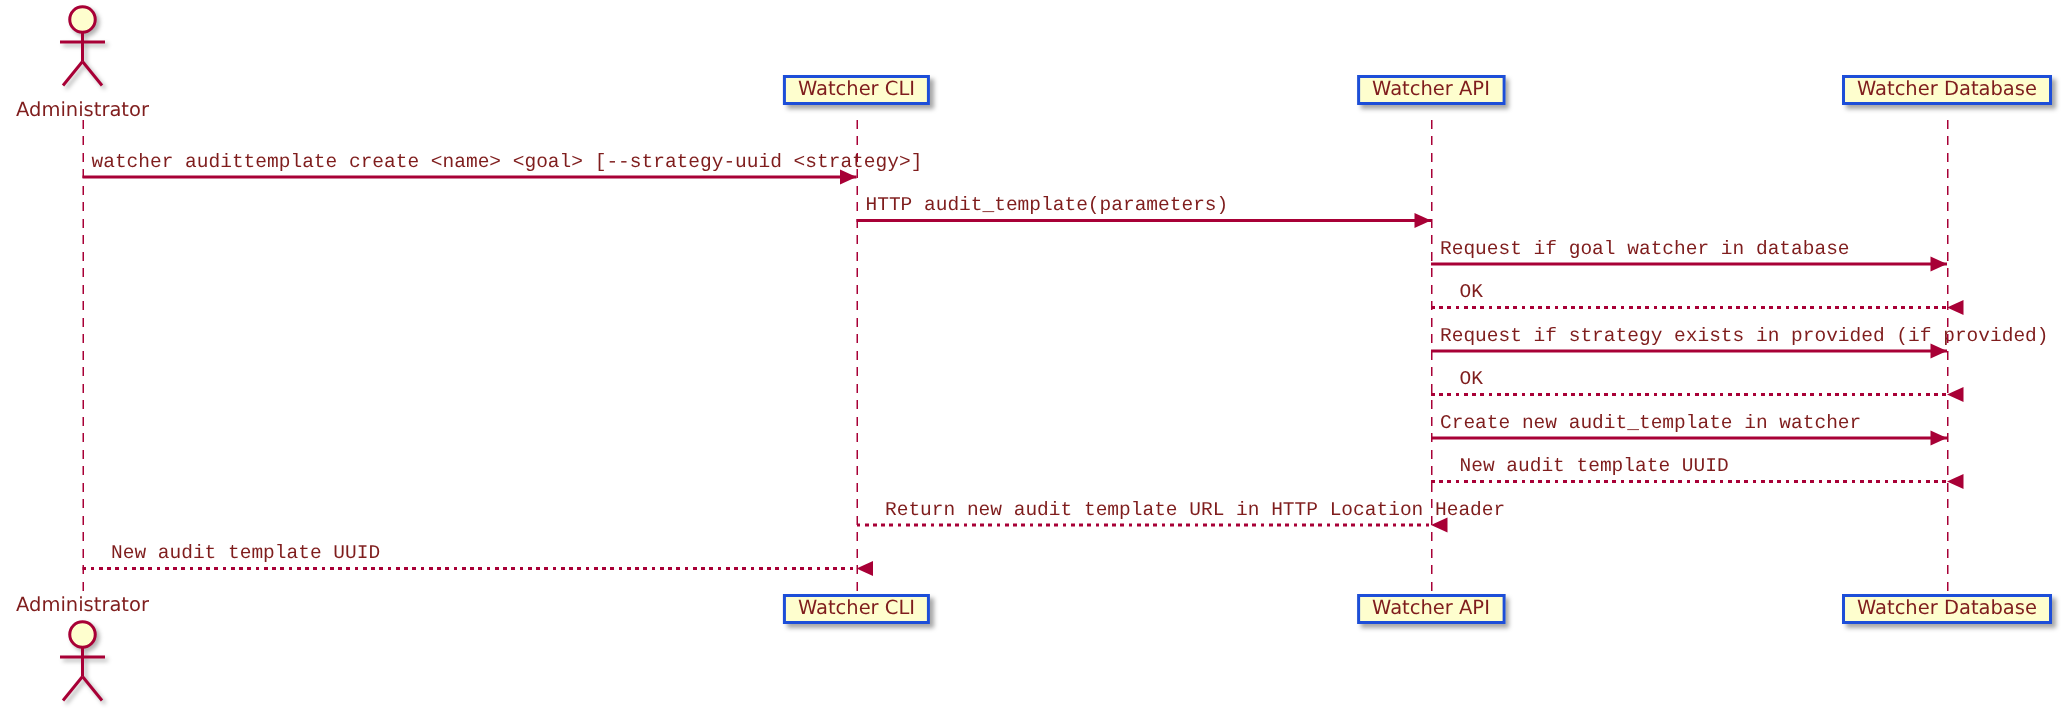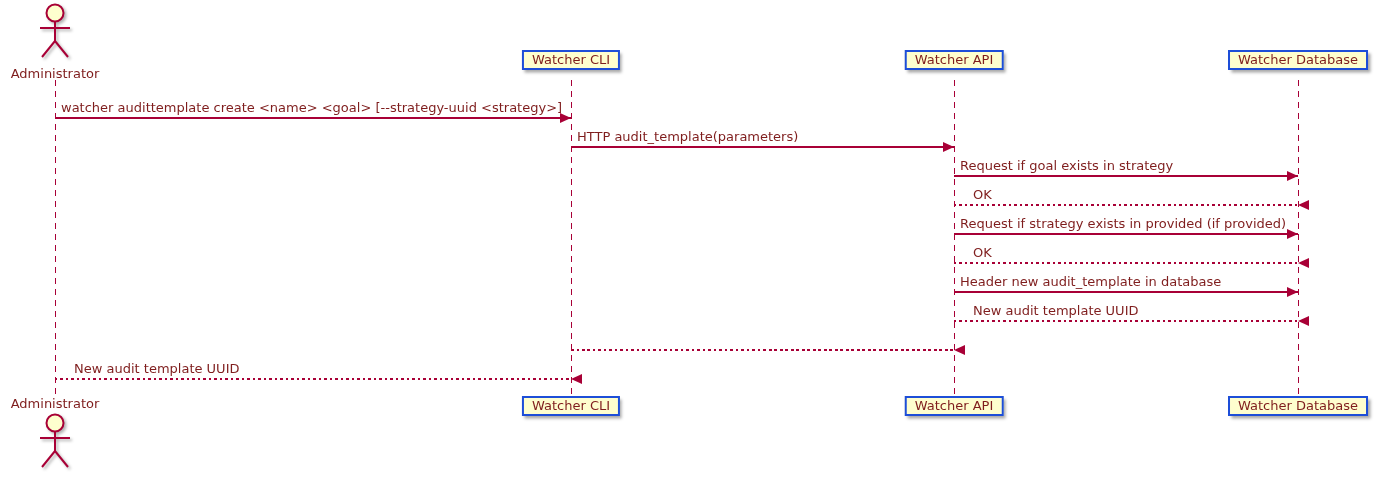--- a/index.html
+++ b/index.html
@@ -49,20 +49,21 @@
     border-top:5px solid transparent;
     border-bottom:5px solid transparent;
   }
   .head.right{border-left:11px solid #A80036;}
   .head.left{border-right:11px solid #A80036;}
   .msg-label{
     position:absolute;
     font-size:13px;
     line-height:15px;
     white-space:nowrap;
+    font-family:Liberation Mono, monospace;
   }
 </style>
 </head>
 <body>
 
 <div id="stage" style="width: 1379px; height: 483px;">
     <div class="lifeline" style="left: 54.5px; top: 80px; height: 316px;"></div>
     <div class="lifeline" style="left: 570.5px; top: 80px; height: 316px;"></div>
     <div class="lifeline" style="left: 953.5px; top: 80px; height: 316px;"></div>
     <div class="lifeline" style="left: 1297.5px; top: 80px; height: 316px;"></div>
@@ -89,34 +90,35 @@
     <div class="pbox" style="left: 1298px; top: 50px;">Watcher Database</div>
     <div class="pbox" style="left: 1298px; top: 396px;">Watcher Database</div>
     <div class="msg-line solid" style="left: 55px; top: 117px; width: 516px;"></div>
     <div class="head right" style="left: 560px; top: 113px;"></div>
     <div class="msg-label" style="left: 61px; top: 100px;">watcher audittemplate create &lt;name&gt; &lt;goal&gt; [--strategy-uuid &lt;strategy&gt;]</div>
     <div class="msg-line solid" style="left: 571px; top: 146px; width: 383px;"></div>
     <div class="head right" style="left: 943px; top: 142px;"></div>
     <div class="msg-label" style="left: 577px; top: 129px;">HTTP audit_template(parameters)</div>
     <div class="msg-line solid" style="left: 954px; top: 175px; width: 344px;"></div>
     <div class="head right" style="left: 1287px; top: 171px;"></div>
-    <div class="msg-label" style="left: 960px; top: 158px;">Request if goal exists in strategy</div>
+    <div class="msg-label" style="left: 960px; top: 158px;">Request if goal watcher in database</div>
     <div class="msg-line dashed" style="left: 954px; top: 204px; width: 344px;"></div>
     <div class="head left" style="left: 1298px; top: 200px;"></div>
     <div class="msg-label" style="left: 973px; top: 187px;">OK</div>
     <div class="msg-line solid" style="left: 954px; top: 233px; width: 344px;"></div>
     <div class="head right" style="left: 1287px; top: 229px;"></div>
     <div class="msg-label" style="left: 960px; top: 216px;">Request if strategy exists in provided (if provided)</div>
     <div class="msg-line dashed" style="left: 954px; top: 262px; width: 344px;"></div>
     <div class="head left" style="left: 1298px; top: 258px;"></div>
     <div class="msg-label" style="left: 973px; top: 245px;">OK</div>
     <div class="msg-line solid" style="left: 954px; top: 291px; width: 344px;"></div>
     <div class="head right" style="left: 1287px; top: 287px;"></div>
-    <div class="msg-label" style="left: 960px; top: 274px;">Header new audit_template in database</div>
+    <div class="msg-label" style="left: 960px; top: 274px;">Create new audit_template in watcher</div>
     <div class="msg-line dashed" style="left: 954px; top: 320px; width: 344px;"></div>
     <div class="head left" style="left: 1298px; top: 316px;"></div>
     <div class="msg-label" style="left: 973px; top: 303px;">New audit template UUID</div>
     <div class="msg-line dashed" style="left: 571px; top: 349px; width: 383px;"></div>
     <div class="head left" style="left: 954px; top: 345px;"></div>
+    <div class="msg-label" style="left: 590px; top: 332px;">Return new audit template URL in HTTP Location Header</div>
     <div class="msg-line dashed" style="left: 55px; top: 378px; width: 516px;"></div>
     <div class="head left" style="left: 571px; top: 374px;"></div>
     <div class="msg-label" style="left: 74px; top: 361px;">New audit template UUID</div>
   </div>
 
 </body></html>

